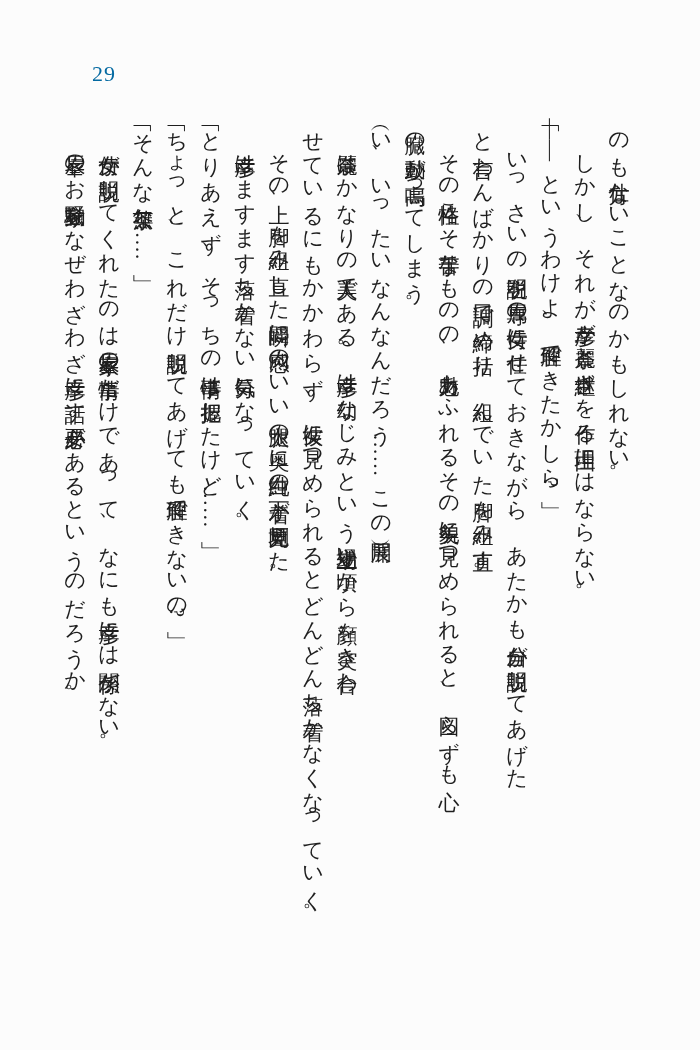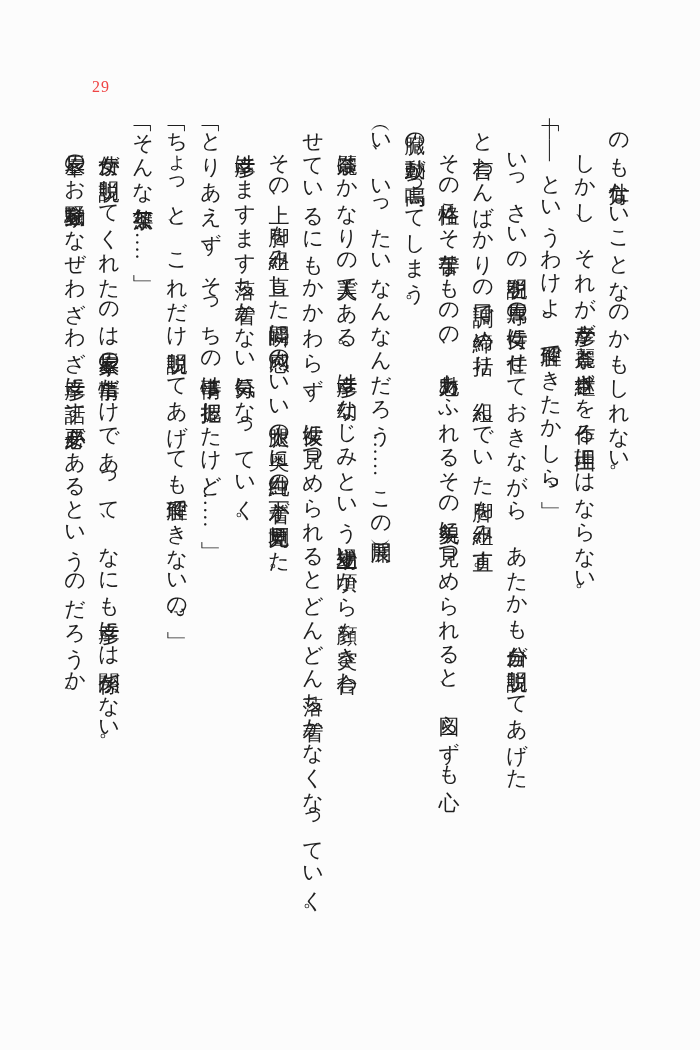--- a/index.html
+++ b/index.html
@@ -12,24 +12,23 @@
     width: 700px;
     height: 1050px;
     background: #fcfcfc;
     overflow: hidden;
     font-family: "Liberation Serif", "DejaVu Serif", serif;
   }
   .page-number {
     position: absolute;
     top: 61px;
     left: 92px;
-    font-size: 16px;
-    color: #ef4444;
+    font-size: 22px;
+    color: #0369a1;
     letter-spacing: 1px;
-    margin-top: 17px;
   }
   .text-block {
     position: absolute;
     top: 118px;
     right: 64px;
     width: 578px;
     height: 860px;
     writing-mode: vertical-rl;
     text-orientation: mixed;
     color: #1e1e1e;

